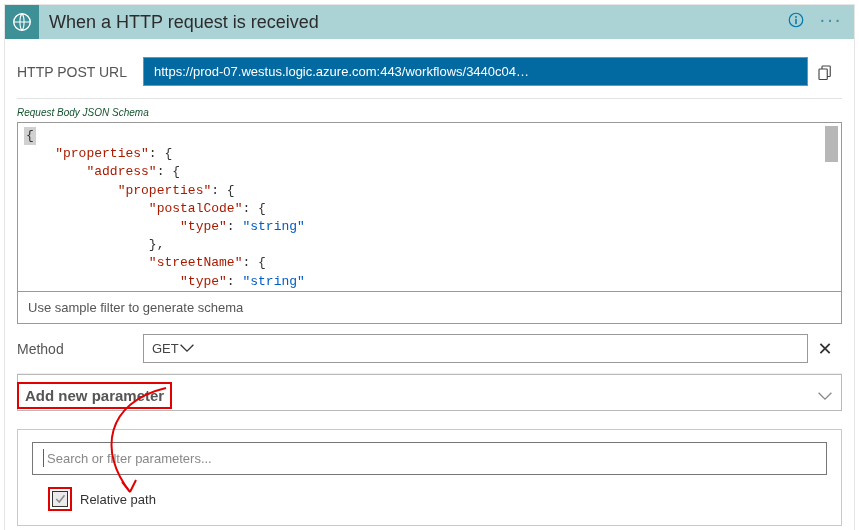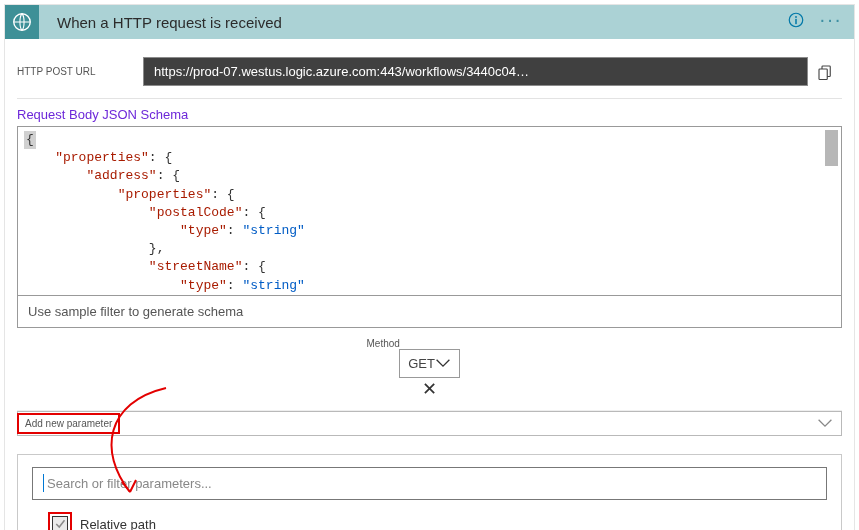--- a/index.html
+++ b/index.html
@@ -30,23 +30,23 @@
     display: flex;
     align-items: center;
     justify-content: center;
   }
   .title-icon-box svg {
     width: 22px;
     height: 22px;
     fill: #fff;
   }
   .titlebar .title-text {
-    padding-left: 18px;
+    padding-left: 10px;
     color: #2c2c2c;
-    font-size: 15px;
+    font-size: 18px;
     flex: 1;
     font-weight: 400;
   }
   .title-right {
     display: flex;
     align-items: center;
     gap: 14px;
     padding-right: 4px;
   }
   .info-icon svg { width:18px; height:18px; }
@@ -65,45 +65,46 @@
     align-items:center;
     padding: 8px 0;
   }
   .row.url-row {
     border-bottom: 1px solid #e3e3e3;
     padding: 10px 0 12px 0;
   }
   .row-label {
     width: 126px;
     color: #555;
-    font-size: 10px;
+    font-size: 14px;
   }
   .url-box {
     flex:1;
-    background:#404040;
+    background:#0369a1;
     color:#fff;
     font-size:13px;
     padding:6px 10px;
     white-space:nowrap;
     overflow:hidden;
     text-overflow:ellipsis;
     border:1px solid #8b8b8b;
   }
   .copy-btn {
     width: 34px;
     display:flex;
     align-items:center;
     justify-content:center;
     cursor:pointer;
   }
   .copy-btn svg { width:18px; height:18px; }
   .section-label {
-    color:#6d28d9;
-    font-size:13px;
+    color:#14532d;
+    font-size:10px;
     padding: 8px 0 4px 0;
+    font-style: italic;
   }
   .json-box {
     border:1px solid #999;
     background:#fff;
     position:relative;
     font-family: Consolas, "Courier New", monospace;
     font-size: 13px;
     line-height: 1.4;
     padding: 4px 6px;
     height: 170px;
@@ -122,21 +123,20 @@
   .use-sample {
     border:1px solid #999;
     border-top:none;
     color:#555;
     font-size:13px;
     padding:8px 10px;
   }
   .row.method-row {
     padding: 10px 0;
     border-bottom:1px solid #eee;
-    flex-direction:column;
   }
   .method-select {
     border:1px solid #999;
     background:#fff;
     flex:1;
     display:flex;
     align-items:center;
     justify-content:flex-start;
     padding:6px 8px;
     font-size:13px;
@@ -150,23 +150,24 @@
     justify-content:center;
     cursor:pointer;
     font-size:18px;
     color:#333;
   }
   .param-row {
     border:1px solid #b9b9b9;
     display:flex;
     align-items:center;
     justify-content:space-between;
-    padding:2px 8px 2px 0;
+    padding:8px 8px 2px 0;
     color:#555;
-    font-size:10px;
+    font-size:15px;
+    font-weight:bold;
   }
   .param-label-box {
     border:2px solid #e30000;
     padding:3px 6px;
     margin:-1px 0 -1px -1px;
   }
   .dropdown-panel {
     border:1px solid #c9c9c9;
     margin: 18px 0 0 0;
     padding: 12px 14px 14px 14px;

